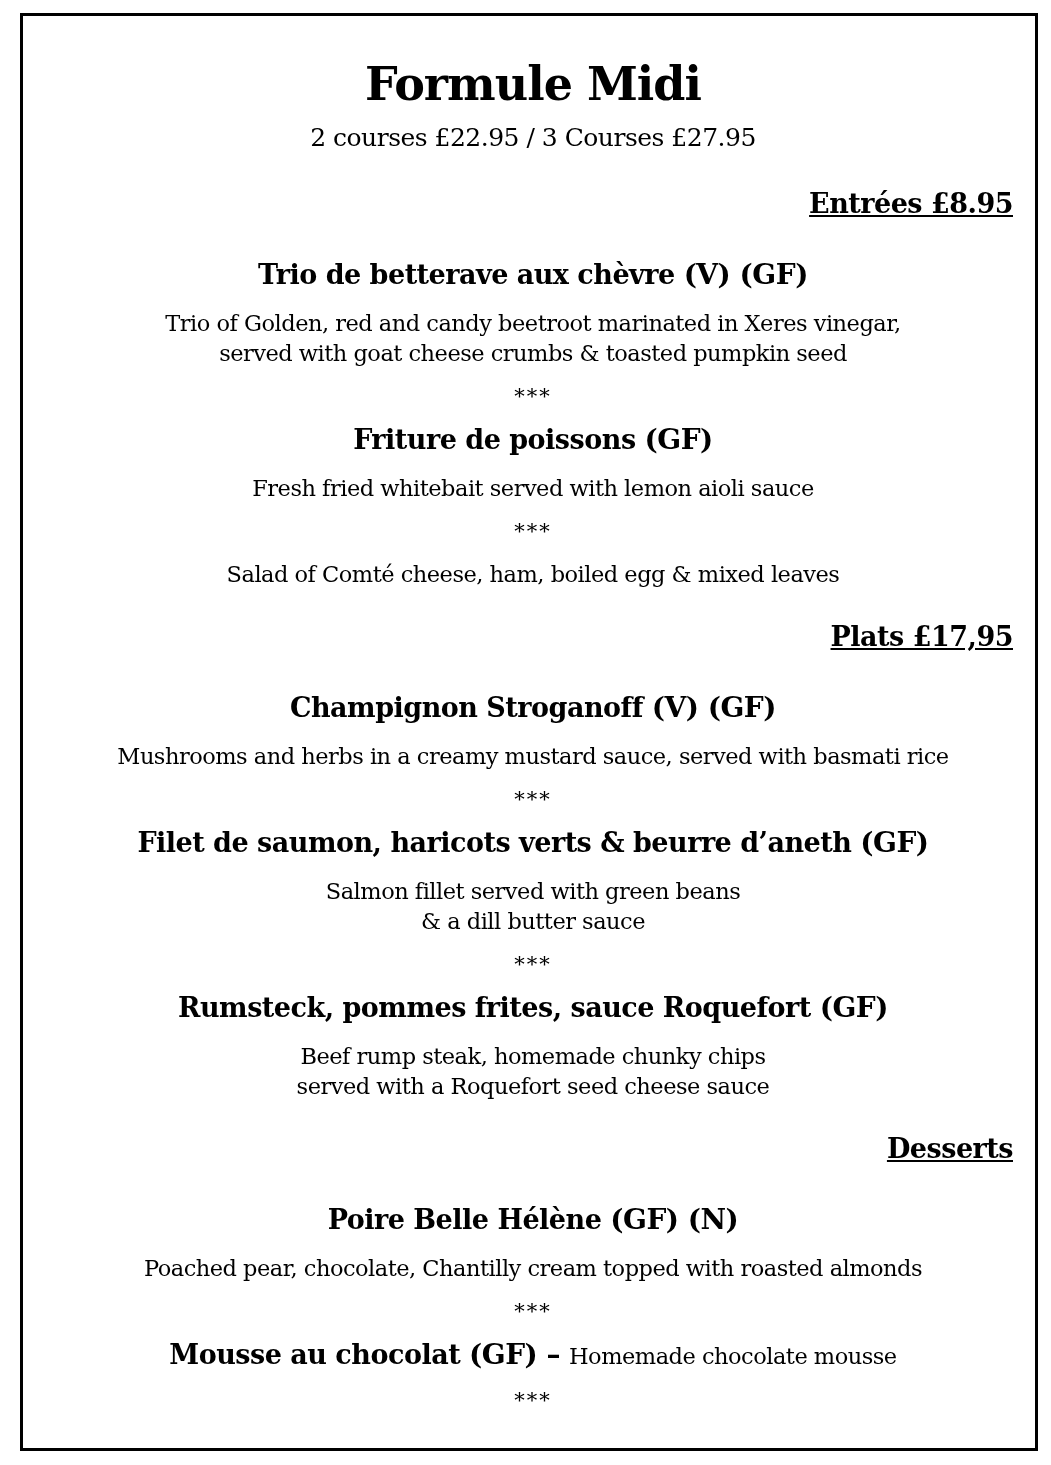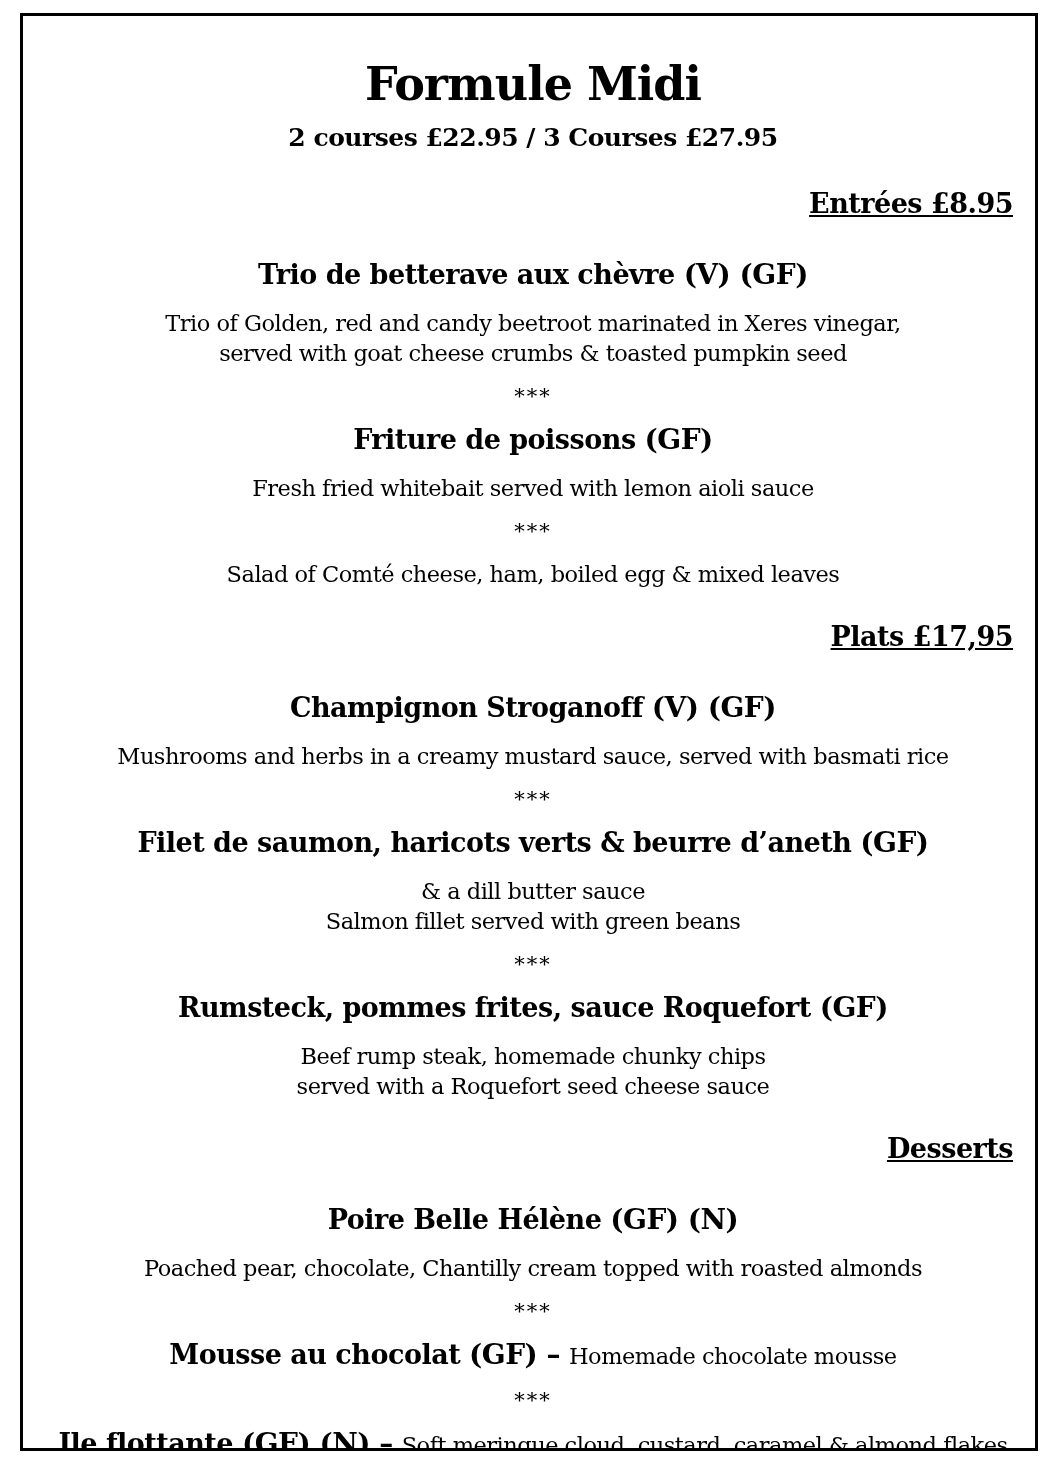--- a/index.html
+++ b/index.html
@@ -30,21 +30,21 @@
   }
   .title {
     font-size: 46px;
     font-weight: 700;
     line-height: 1.15;
     margin: 0 0 12px 0;
     letter-spacing: -1px;
   }
   .subtitle {
     font-size: 25px;
-    font-weight: 700;
+    font-weight: 400;
     margin: 0 0 36px 0;
     letter-spacing: -0.5px;
   }
   .section-heading {
     display: inline-block;
     font-size: 27px;
     font-weight: 700;
     text-decoration: underline;
     letter-spacing: -0.5px;
     margin: 0;
@@ -148,22 +148,22 @@
     </div>
 
     <div class="sep">***</div>
 
     <div class="item">
       <div class="item-title">
         <span>Filet de saumon, haricots verts &amp; beurre d’aneth</span>
         <span class="item-tags">(GF)</span>
       </div>
       <div class="item-desc">
+        <div>Salmon fillet served with green beans</div>
         <div>&amp; a dill butter sauce</div>
-        <div>Salmon fillet served with green beans</div>
       </div>
     </div>
 
     <div class="sep">***</div>
 
     <div class="item">
       <div class="item-title">
         <span>Rumsteck, pommes frites, sauce Roquefort</span>
         <span class="item-tags">(GF)</span>
       </div>
@@ -192,22 +192,15 @@
     <div class="item inline-item">
       <div class="item-title">
         <span>Mousse au chocolat</span>
         <span class="item-tags">(GF) –</span>
         <span class="inline-desc">Homemade chocolate mousse</span>
       </div>
     </div>
 
     <div class="sep">***</div>
 
-    <div class="item inline-item">
-      <div class="item-title">
-        <span>Ile flottante</span>
-        <span class="item-tags">(GF) (N) –</span>
-        <span class="inline-desc">Soft meringue cloud, custard, caramel &amp; almond flakes</span>
-      </div>
-    </div>
 
   </div>
 </div>
 
 </body></html>

